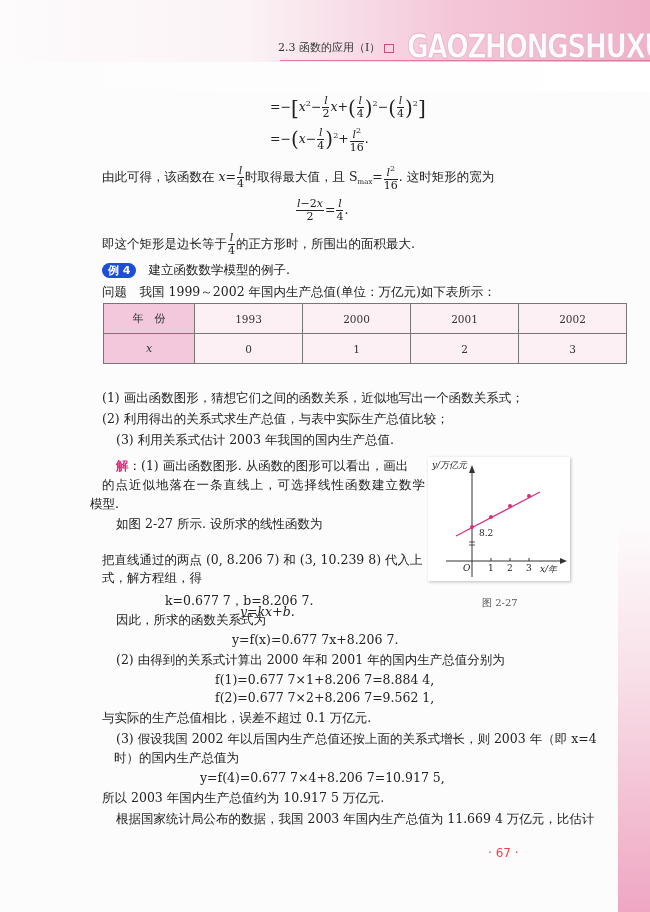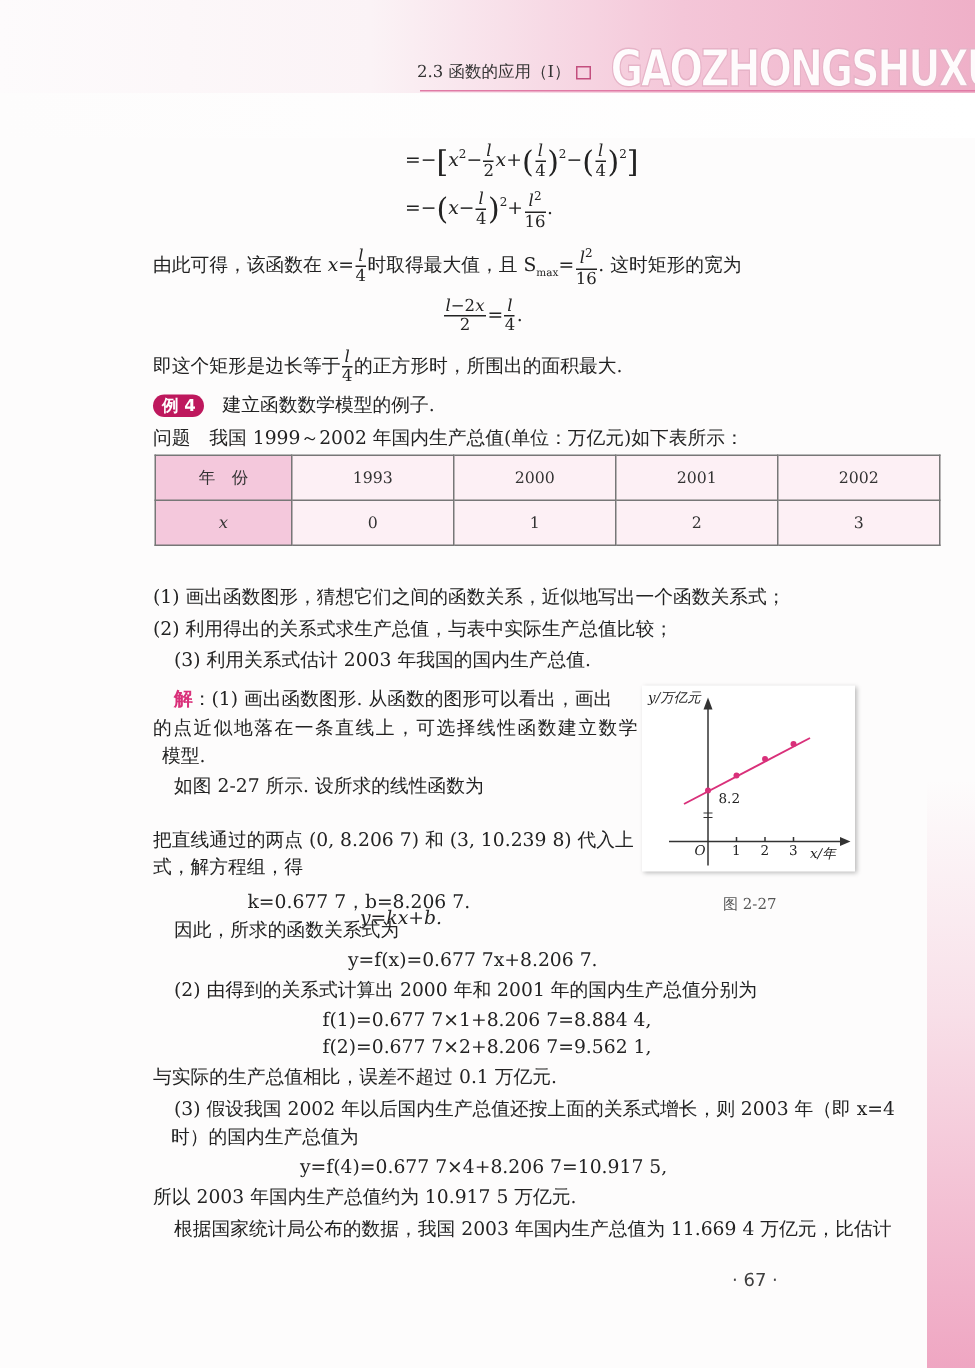--- a/index.html
+++ b/index.html
@@ -40,38 +40,38 @@
   .txt { position:absolute; font-size:12.5px; white-space:nowrap; line-height:16px; }
   .math { font-family:"DejaVu Serif", serif; font-size:12.5px; }
   .it { font-style:italic; }
   .frac { display:inline-block; vertical-align:middle; text-align:center; margin:0 1px; font-size:11px; line-height:12px; }
   .frac .n { display:block; border-bottom:1px solid #222; padding:0 1px; }
   .frac .d { display:block; }
   .big { font-size:20px; vertical-align:middle; font-weight:100; }
   sup { font-size:8px; }
   sub { font-size:7px; }
   .badge {
-    display:inline-block; background:#be185d; color:#fff; border-radius:9px;
+    display:inline-block; background:#1d4ed8; color:#fff; border-radius:9px;
     padding:0 6px; font-size:11px; line-height:15px; font-family:"DejaVu Sans", sans-serif; font-weight:bold;
   }
   .jie { color:#d9307a; font-weight:bold; }
   table.gdp {
     position:absolute; left:103px; top:303px; width:524px; border-collapse:collapse;
     font-size:10.5px; color:#333; border:1.5px solid #444;
   }
   table.gdp td {
     border:1px solid #777; height:27px; text-align:center; background:#fdf0f5;
   }
   table.gdp td.head { background:#f4c8dc; width:88px; font-size:11px; }
   .figure {
     position:absolute; left:428px; top:457px; width:142px; height:124px;
     background:#fff; box-shadow:1px 1px 3px #bbb;
   }
   .caption { position:absolute; left:482px; top:596px; font-size:10px; color:#555; }
-  .pageno { position:absolute; left:488px; top:846px; font-size:12px; font-family:"DejaVu Sans", sans-serif; color:#404040; }
+  .pageno { position:absolute; left:488px; top:846px; font-size:12px; font-family:"DejaVu Sans", sans-serif; color:#ef4444; }
 </style>
 </head>
 <body>
 
 <div class="hdr-band"></div>
 <div class="hdr-white"></div>
 <div class="hdr-rule"></div>
 <div class="gaoz">GAOZHONGSHUXUE</div>
 <div class="section"><span>2.3  函数的应用（Ⅰ）</span><span class="sec-box"></span></div>
 <div class="side-band"></div>
@@ -119,21 +119,21 @@
   </tr>
 </tbody>
   </table>
 
 <div class="txt" style="left:102px;top:390px;">(1) 画出函数图形，猜想它们之间的函数关系，近似地写出一个函数关系式；</div>
 <div class="txt" style="left:102px;top:411px;">(2) 利用得出的关系式求生产总值，与表中实际生产总值比较；</div>
 <div class="txt" style="left:116px;top:432px;">(3) 利用关系式估计 2003 年我国的国内生产总值.</div>
 
 <div class="txt" style="left:116px;top:458px;"><span class="jie">解</span><span>：(1) 画出函数图形. 从函数的图形可以看出，画出</span></div>
 <div class="txt" style="left:102px;top:477px;letter-spacing:1px;text-align:center;">的点近似地落在一条直线上，可选择线性函数建立数学</div>
-<div class="txt" style="left:108px;top:496px;">模型.</div>
+<div class="txt" style="left:90px;top:496px;">模型.</div>
 <div class="txt" style="left:116px;top:516px;">如图 2-27 所示. 设所求的线性函数为</div>
 <div class="txt math it" style="left:240px;top:556px;margin-top:48px;">y=kx+b.</div>
 <div class="txt" style="left:102px;top:552px;">把直线通过的两点 (0, 8.206 7) 和 (3, 10.239 8) 代入上</div>
 <div class="txt" style="left:102px;top:570px;">式，解方程组，得</div>
 <div class="txt math" style="left:165px;top:593px;">k=0.677 7，b=8.206 7.</div>
 <div class="txt" style="left:116px;top:612px;">因此，所求的函数关系式为</div>
 <div class="txt math" style="left:232px;top:632px;">y=f(x)=0.677 7x+8.206 7.</div>
 <div class="txt" style="left:116px;top:652px;">(2) 由得到的关系式计算出 2000 年和 2001 年的国内生产总值分别为</div>
 <div class="txt math" style="left:215px;top:672px;">f(1)=0.677 7×1+8.206 7=8.884 4,</div>
 <div class="txt math" style="left:215px;top:690px;">f(2)=0.677 7×2+8.206 7=9.562 1,</div>

